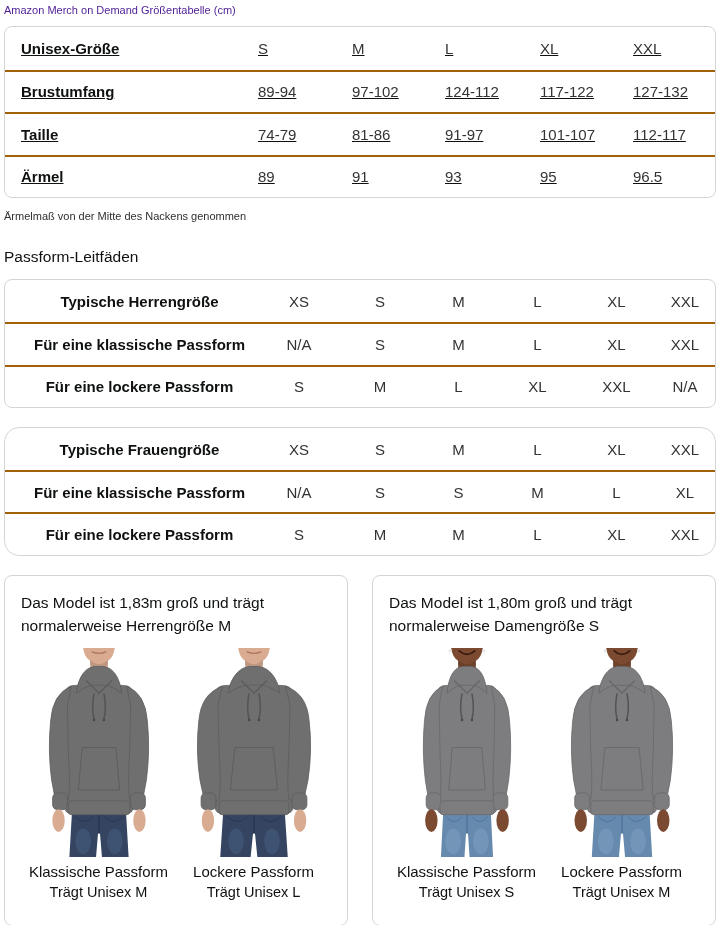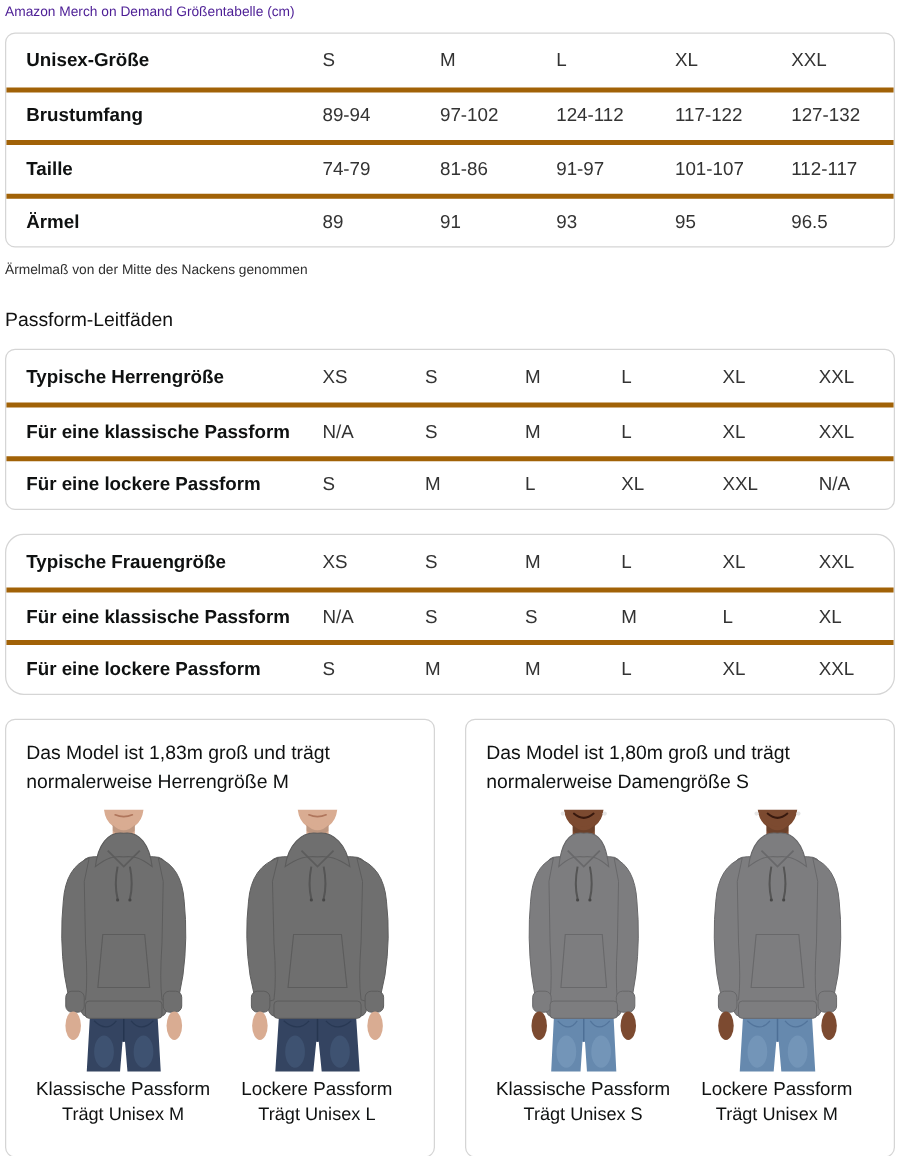--- a/index.html
+++ b/index.html
@@ -15,27 +15,27 @@
   .tbl {
     border: 1px solid #d5d5d5;
     border-radius: 8px;
     background: #fff;
     overflow: hidden;
   }
   .t-row {
     display: grid;
     align-items: center;
     padding-left: 16px;
-    border-top: 4px solid #a16207;
+    border-top: 2px solid #a16207;
   }
   .t-row:first-child { border-top: none; }
-  .grid-sizes { grid-template-columns: 237px 94px 93px 95px 93px 1fr; }
+  .grid-sizes { grid-template-columns: 237px 94px 93px 95px 93px 1fr; text-decoration: underline; }
   .grid-fits  { grid-template-columns: 237px 82px 80px 77px 81px 77px 1fr; }
   .size-table .t-row { height: 42.5px; }
-  .fit-table  .t-row { height: 42.3px; }
+  .fit-table  .t-row { height: 42.3px; text-align: center; }
   .t-label { font-weight: 700; font-size: 15px; color: #0f1111; }
   .t-cell  { font-weight: 400; font-size: 15px; color: #333; }
 
   .note { margin-top: 12px; font-size: 11px; color: #2f2f2f; }
   .section-title { margin: 26px 0 13px 0; font-size: 15.5px; color: #111; font-weight: 400; }
   .fit-table + .fit-table { margin-top: 19px; border-radius: 15px; }
 
   .cards { margin-top: 19px; display: flex; gap: 24px; }
   .card {
     flex: 1 1 0;

